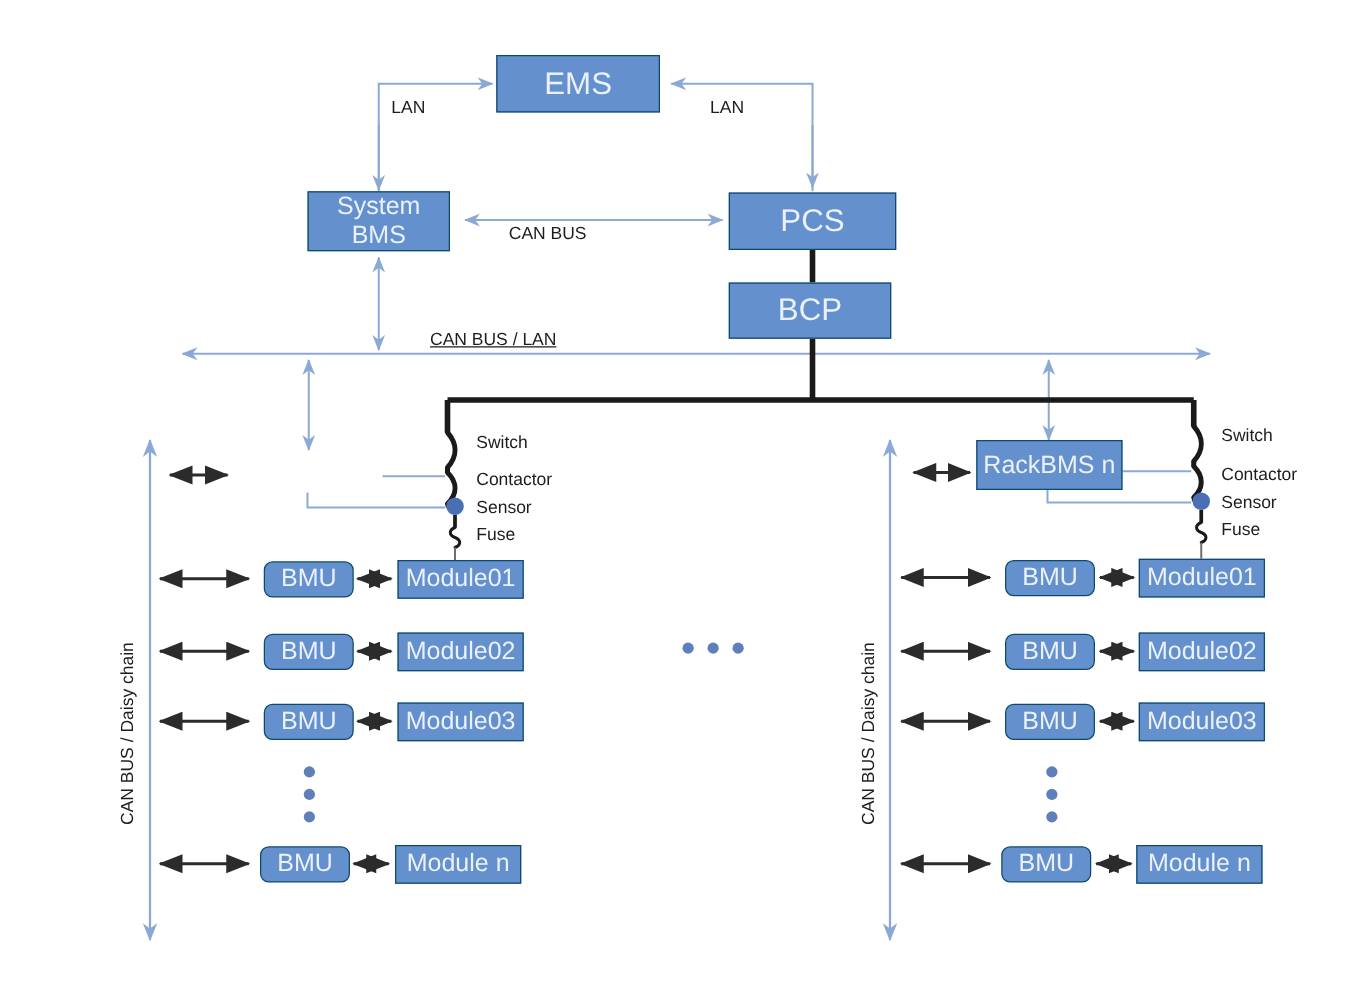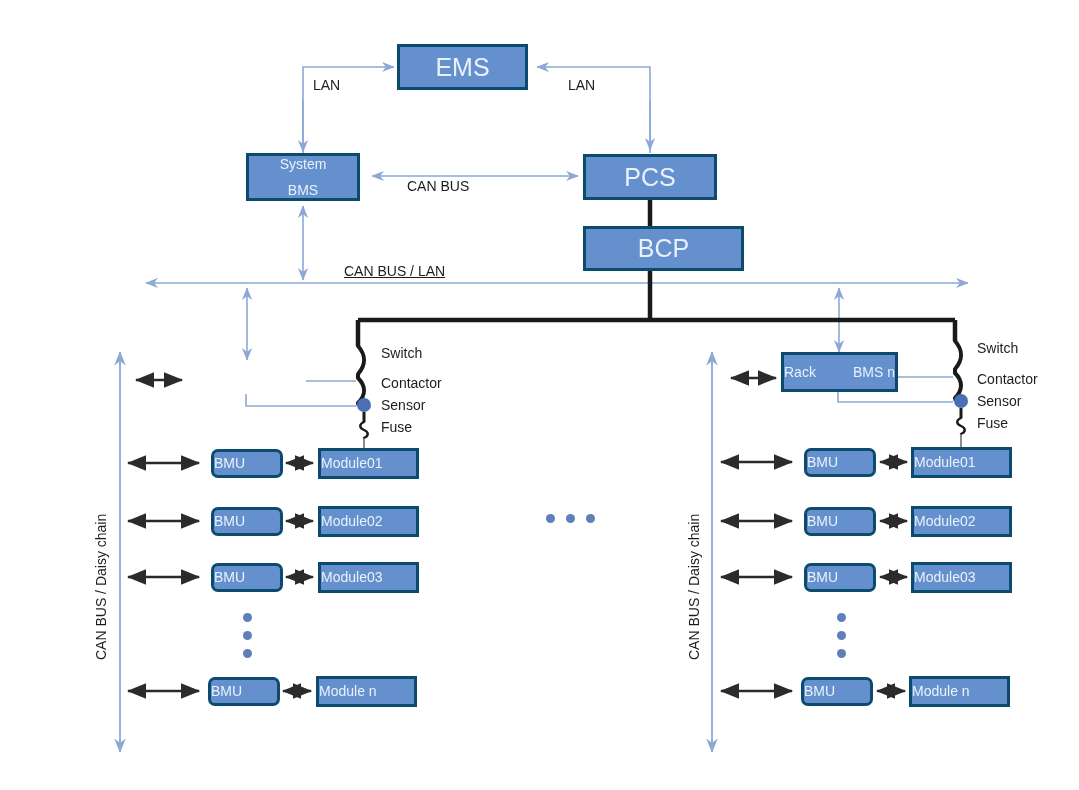--- a/index.html
+++ b/index.html
@@ -1,24 +1,24 @@
 <!DOCTYPE html>
 <html><head>
 <meta charset="utf-8">
 <style>
   html,body{margin:0;padding:0;background:#ffffff;}
   body{width:1079px;height:790px;font-family:"Liberation Sans",sans-serif;overflow:hidden;}
   #stage{position:relative;width:1079px;height:790px;background:#fff;}
   svg.layer{position:absolute;left:0;top:0;width:1079px;height:790px;pointer-events:none;}
-  .node{position:absolute;box-sizing:border-box;background:#6590ce;border:3px solid #0c4a6e;
+  .node{position:absolute;box-sizing:border-box;background:#6590ce;border:1px solid #0c4a6e;
         color:#eaf1fb;display:flex;align-items:center;justify-content:center;text-align:center;
         font-family:"Liberation Sans",sans-serif;line-height:1.15;}
   .node.rounded{border-radius:7px;}
   .big{font-size:25px;}
-  .sm{font-size:14px;justify-content:space-between;}
+  .sm{font-size:20px;}
   .lbl{position:absolute;color:#1d1d1d;font-family:"Liberation Sans",sans-serif;
        font-size:14px;white-space:nowrap;}
   .lbl.vert{transform-origin:0 0;transform:rotate(-90deg);}
   .dot{position:absolute;width:9px;height:9px;border-radius:50%;background:#5f7fb8;}
 </style>
 </head>
 <body>
 
 <div id="stage">
 
@@ -215,21 +215,21 @@
 
   <div class="node sm" style="left:246px;top:153px;width:114px;height:48px;flex-direction:column;">
     <span>System</span>
     <span>BMS</span>
   </div>
 
   <div class="node big" style="left:583px;top:154px;width:134px;height:46px;">
     <span>PCS</span>
   </div>
 
-  <div class="node big" style="left:583px;top:226px;width:161px;height:45px;">
+  <div class="node big" style="left:583px;top:226px;width:130px;height:45px;">
     <span>BCP</span>
   </div>
 
   <div class="lbl" style="left:313px;top:77px;">LAN</div>
   <div class="lbl" style="left:568px;top:77px;">LAN</div>
   <div class="lbl" style="left:407px;top:152px;margin-top:26px;">CAN BUS</div>
   <div class="lbl" style="left:344px;top:263px;text-decoration:underline;">CAN BUS / LAN</div>
 
   <div class="lbl vert" style="left:93px;top:660px;">CAN BUS / Daisy chain</div>
 

